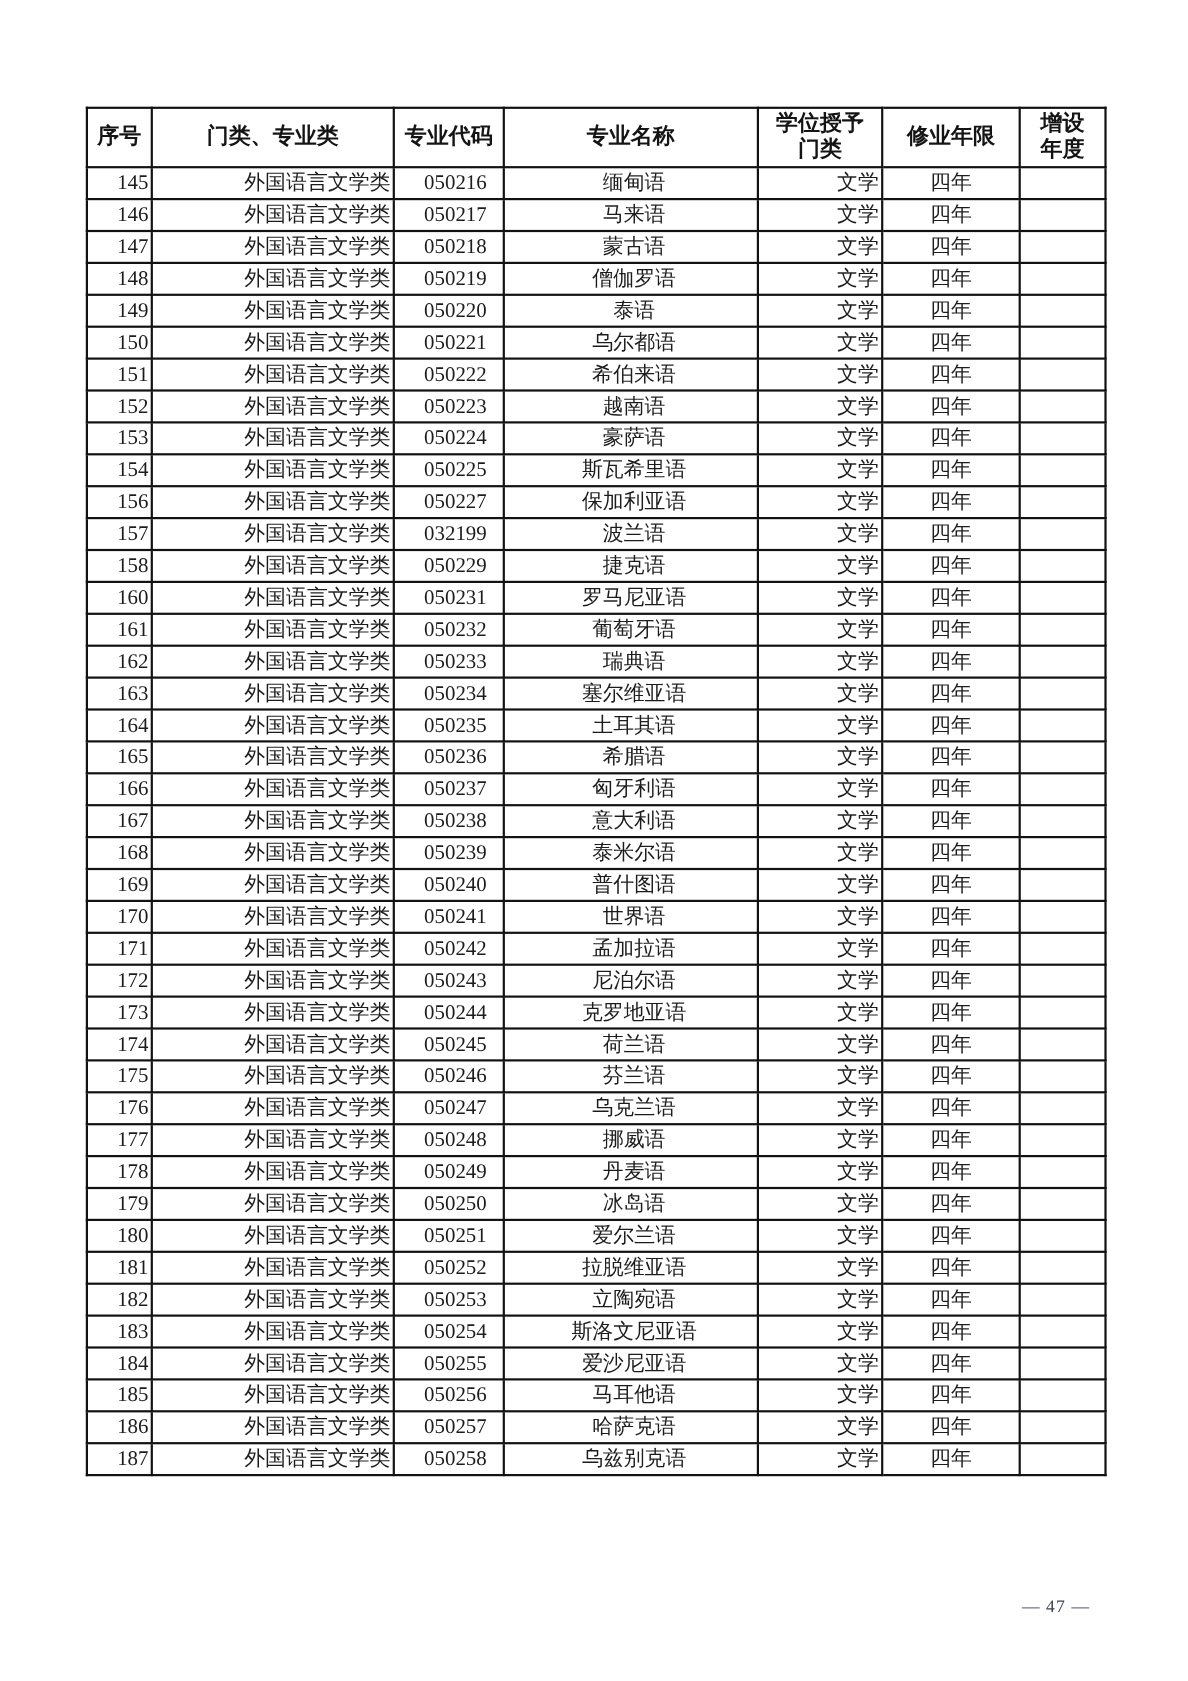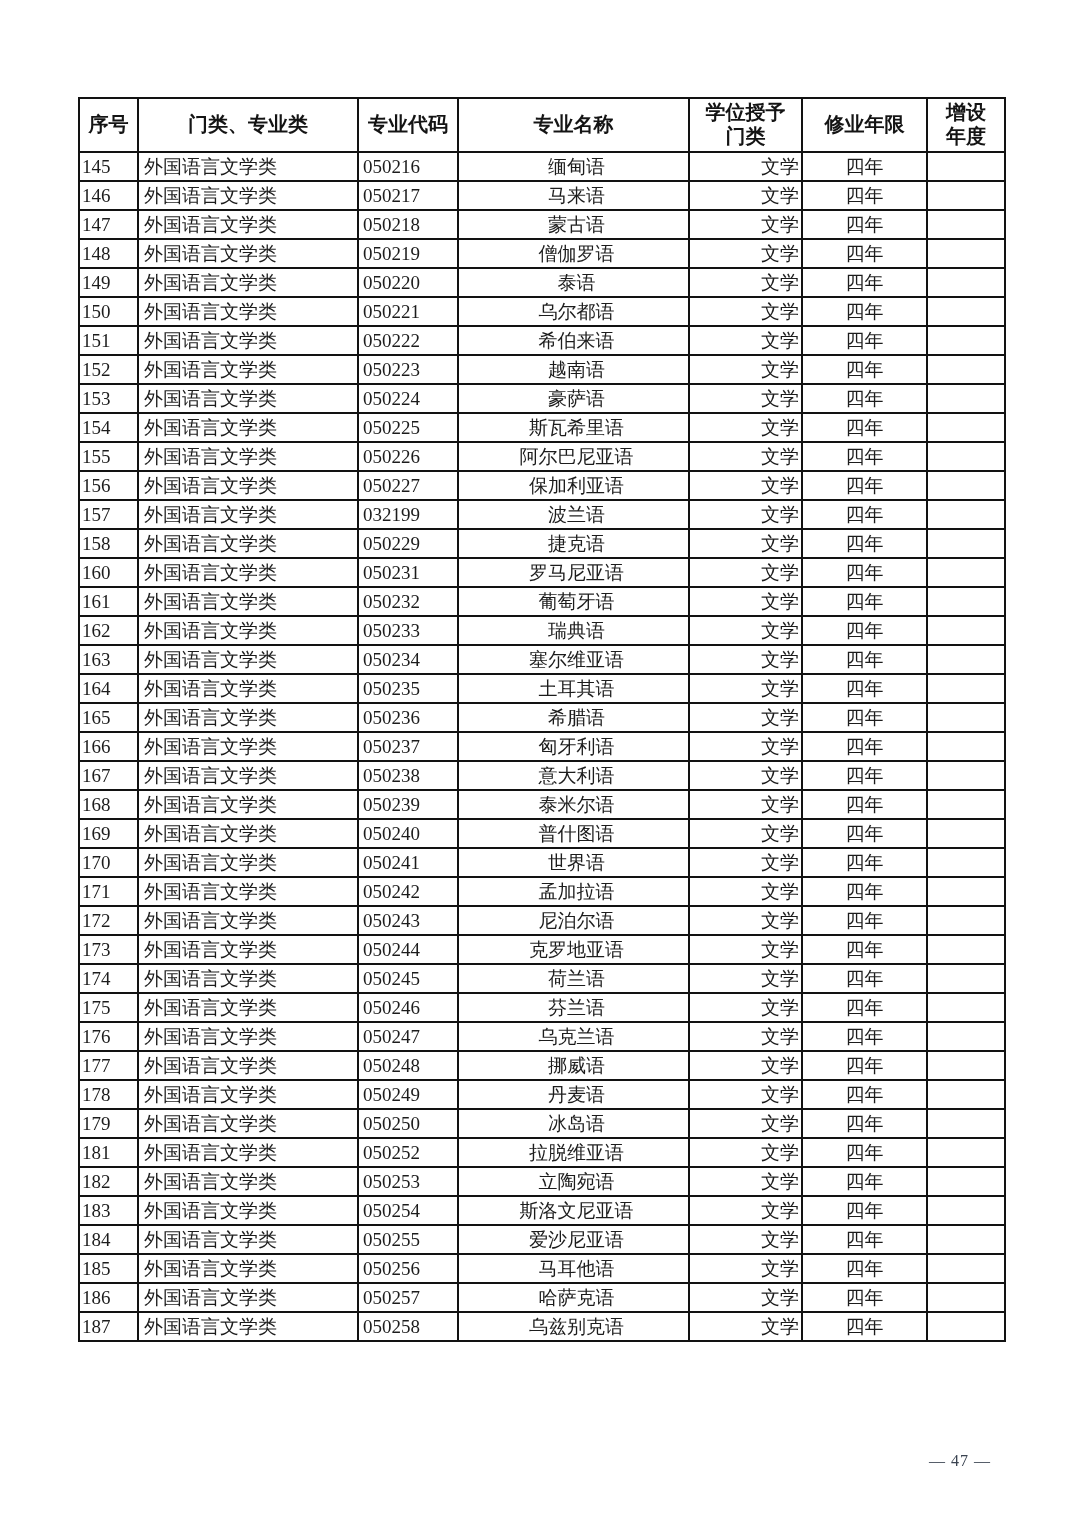--- a/index.html
+++ b/index.html
@@ -39,23 +39,23 @@
   }
   td {
     font-size: 19px;
     color: #1c1c1c;
     height: 27px;
     line-height: 27px;
     white-space: nowrap;
     padding: 0 2px;
   }
   
-  td.col-0 { text-align: left; font-family: "Liberation Serif","DejaVu Serif",serif; }
-  td.col-1 { text-align: left; padding-left: 5px; }
-  td.col-2 { text-align: left; padding-left: 4px; margin-top: 24px; }
+  td.col-0 { text-align: right; font-family: "Liberation Serif","DejaVu Serif",serif; }
+  td.col-1 { text-align: right; padding-left: 5px; }
+  td.col-2 { text-align: center; padding-left: 14px; margin-top: 24px; }
   td.col-3 { text-align: center; padding-left: 8px; }
   td.col-4 { text-align: right; }
   td.col-5 { text-align: center; }
   td.col-6 { text-align: center; }
   .page-number {
     position: absolute;
     top: 1452px;
     left: 900px;
     width: 120px;
     text-align: center;
@@ -177,29 +177,20 @@
         <tr>
           <td class="col-0">154</td>
           <td class="col-1">外国语言文学类</td>
           <td class="col-2">050225</td>
           <td class="col-3">斯瓦希里语</td>
           <td class="col-4">文学</td>
           <td class="col-5">四年</td>
           <td class="col-6"></td>
         </tr>
         <tr>
-          <td class="col-0">155</td>
-          <td class="col-1">外国语言文学类</td>
-          <td class="col-2">050226</td>
-          <td class="col-3">阿尔巴尼亚语</td>
-          <td class="col-4">文学</td>
-          <td class="col-5">四年</td>
-          <td class="col-6"></td>
-        </tr>
-        <tr>
           <td class="col-0">156</td>
           <td class="col-1">外国语言文学类</td>
           <td class="col-2">050227</td>
           <td class="col-3">保加利亚语</td>
           <td class="col-4">文学</td>
           <td class="col-5">四年</td>
           <td class="col-6"></td>
         </tr>
         <tr>
           <td class="col-0">157</td>
@@ -388,20 +379,29 @@
           <td class="col-3">丹麦语</td>
           <td class="col-4">文学</td>
           <td class="col-5">四年</td>
           <td class="col-6"></td>
         </tr>
         <tr>
           <td class="col-0">179</td>
           <td class="col-1">外国语言文学类</td>
           <td class="col-2">050250</td>
           <td class="col-3">冰岛语</td>
+          <td class="col-4">文学</td>
+          <td class="col-5">四年</td>
+          <td class="col-6"></td>
+        </tr>
+        <tr>
+          <td class="col-0">180</td>
+          <td class="col-1">外国语言文学类</td>
+          <td class="col-2">050251</td>
+          <td class="col-3">爱尔兰语</td>
           <td class="col-4">文学</td>
           <td class="col-5">四年</td>
           <td class="col-6"></td>
         </tr>
         <tr>
           <td class="col-0">181</td>
           <td class="col-1">外国语言文学类</td>
           <td class="col-2">050252</td>
           <td class="col-3">拉脱维亚语</td>
           <td class="col-4">文学</td>

